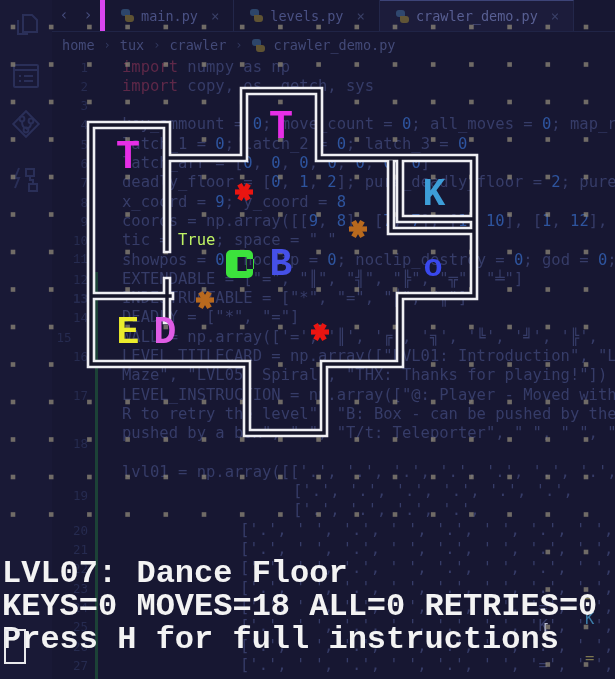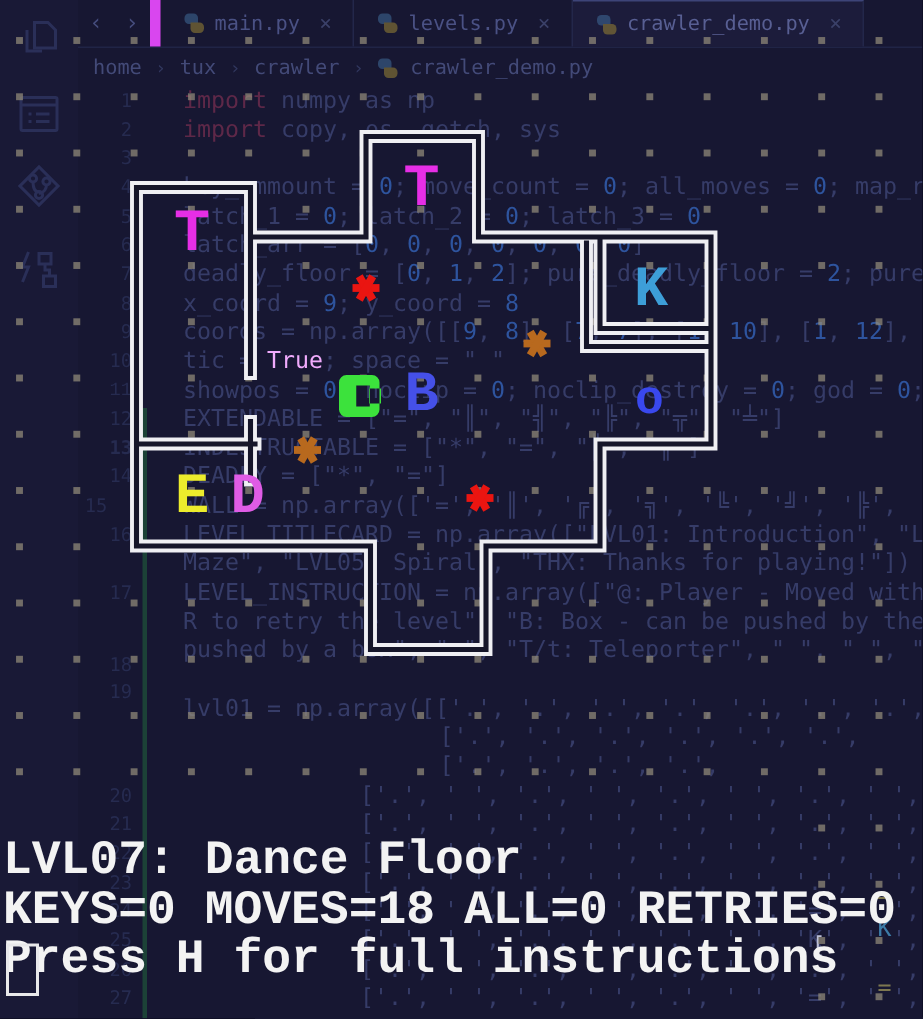--- a/index.html
+++ b/index.html
@@ -7,36 +7,36 @@
          font-family:"DejaVu Sans Mono",monospace;}
   
   #activity-bar{position:absolute;left:0;top:0;width:52px;height:679px;background:#191936;}
   .act-icon{position:absolute;color:#2a2f58;}
   #tab-bar{position:absolute;left:52px;top:0;right:0;height:31px;display:flex;align-items:stretch;
            border-bottom:1px solid #202446;}
   .nav-arrow{width:24px;display:flex;align-items:center;justify-content:center;color:#454c7c;
              font-size:15px;line-height:1;}
   .tab{display:flex;align-items:center;gap:7px;padding:0 14px 0 16px;border-right:1px solid #23274a;
        color:#4a5184;font-size:13.5px;font-family:"DejaVu Sans Mono",monospace;}
-  .tab:first-of-type{border-left:7px solid #d946ef;}
+  .tab:first-of-type{border-left:5px solid #d946ef;}
   .tab.active{background:#1c1c3b;border-top:1px solid #3d4478;color:#585f93;}
   .tab .close{color:#3a4068;font-size:14px;margin-left:6px;}
   .py-icon{width:13px;height:13px;position:relative;opacity:.6;flex:0 0 13px;}
   .py-icon .pt{position:absolute;left:0;top:0;width:9px;height:7px;background:#3c6490;border-radius:3px 3px 0 3px;}
   .py-icon .pb{position:absolute;right:0;bottom:0;width:9px;height:7px;background:#8f7c34;border-radius:0 3px 3px 3px;}
   #breadcrumb{position:absolute;left:62px;top:34px;height:22px;display:flex;align-items:center;gap:9px;
               color:#434a78;font-size:13.5px;}
   #breadcrumb .sep{color:#31375e;font-size:12px;}
   #breadcrumb .crumb{white-space:nowrap;text-align:right;}
   
   #editor{position:absolute;left:0;top:56px;right:0;bottom:0;}
   .code-row{position:absolute;transform:translateY(-50%);font-size:15.5px;white-space:pre;color:#363c68;}
   .code-row .kw{color:#5e2848;}
   .code-row .num{color:#2e549e;}
-  .code-row .bool{color:#f0abfc;margin-top:20px;}
+  .code-row .bool{color:#bef264;margin-top:20px;}
   .gutter-num{position:absolute;left:40px;width:48px;text-align:right;transform:translateY(-50%);
               font-size:12.5px;color:#262b50;}
   #green-bar{position:absolute;left:95px;top:272px;width:2.5px;height:407px;background:#1d4a38;opacity:.85;}
   .frag{position:absolute;transform:translate(0,-50%);font-size:15.5px;white-space:pre;}
   
   #game-svg{position:absolute;left:0;top:0;width:615px;height:679px;}
   #status{position:absolute;left:2px;top:521px;color:#f3f3f3;font-family:"Liberation Mono",monospace;
           font-weight:bold;font-size:32px;line-height:33px;white-space:pre;margin-top:36px;}
   #cursor{position:absolute;border:2.5px solid #e8e8ea;}
   .ent-text{font-family:"Liberation Mono",monospace;font-weight:bold;}
@@ -151,21 +151,21 @@
       <div class="gutter-num" style="top: 280.7px; text-align: center;">15</div>
       <div class="code-row" style="left: 122px; top: 280.7px;">WALL = np.array(['=', '║', '╔', '╗', '╚', '╝', '╠',</div>
       <div class="gutter-num" style="top: 300px;">16</div>
       <div class="code-row" style="left: 122px; top: 300px;">LEVEL_TITLECARD = np.array(["LVL01: Introduction", "L</div>
       <div class="code-row" style="left: 122px; top: 319.3px;">Maze", "LVL05: Spiral", "THX: Thanks for playing!"])</div>
       <div class="gutter-num" style="top: 338.6px;">17</div>
       <div class="code-row" style="left: 122px; top: 338.6px;">LEVEL_INSTRUCTION = np.array(["@: Player - Moved with</div>
       <div class="code-row" style="left: 122px; top: 357.9px;">R to retry the level", "B: Box - can be pushed by the</div>
       <div class="code-row" style="left: 122px; top: 377.2px;">pushed by a box", " ", "T/t: Teleporter", " ", " ", "</div>
       <div class="gutter-num" style="top: 387px;">18</div>
-      <div class="gutter-num" style="top: 405px;">19</div>
+      <div class="gutter-num" style="top: 439px;">19</div>
       <div class="code-row" style="left: 122px; top: 415.8px;">lvl01 = np.array([['.', '.', '.', '.', '.', '.', '.',</div>
       <div class="code-row" style="left: 293px; top: 435.1px;">['.', '.', '.', '.', '.', '.',</div>
       <div class="code-row" style="left: 293px; top: 454.4px;">['.', '.', '.', '.',</div>
       <div class="gutter-num" style="top: 473.7px;">20</div>
       <div class="code-row" style="left: 240px; top: 473.7px;">['.', ' ', '.', ' ', '.', ' ', '.', ' ', '.', ' ', '.'],</div>
       <div class="gutter-num" style="top: 493px;">21</div>
       <div class="code-row" style="left: 240px; top: 493px;">['.', ' ', '.', ' ', '.', ' ', '.', ' ', '.', ' ', '.'],</div>
       <div class="gutter-num" style="top: 512.3px;">22</div>
       <div class="code-row" style="left: 240px; top: 512.3px;">['.', ' ', '.', ' ', '.', ' ', '.', ' ', '.', ' ', '.'],</div>
       <div class="gutter-num" style="top: 531.6px;">23</div>

